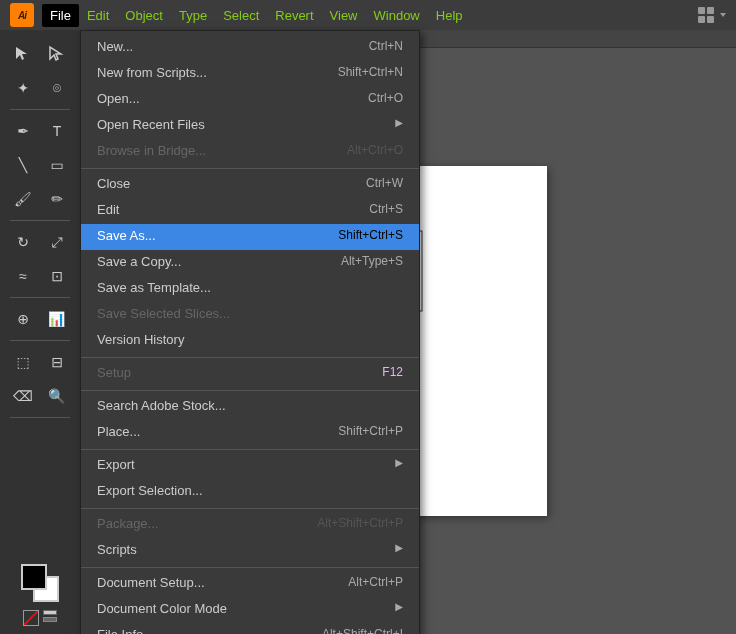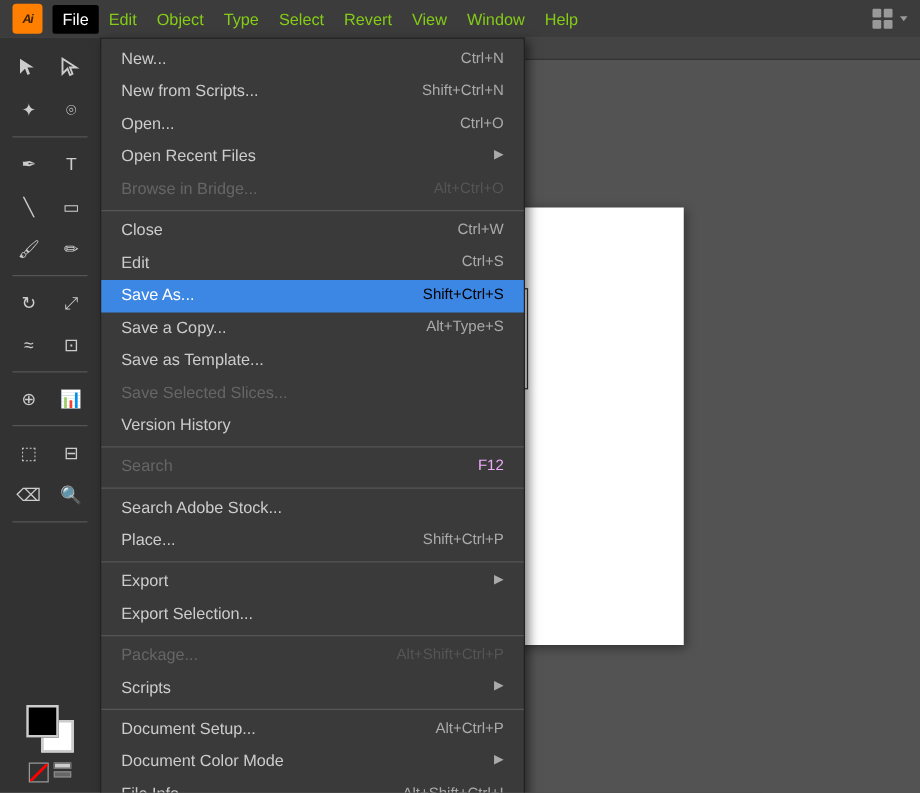--- a/index.html
+++ b/index.html
@@ -446,21 +446,21 @@
     <div class="menu-row disabled">
       <span class="menu-row-label">Save Selected Slices...</span>
     </div>
 
     <div class="menu-row">
       <span class="menu-row-label">Version History</span>
     </div>
     <div class="menu-separator"></div>
 
     <div class="menu-row disabled">
-      <span class="menu-row-label">Search</span>
+      <span class="menu-row-label">Setup</span>
       <span class="menu-row-shortcut" style="color:#f0abfc">F12</span>
     </div>
     <div class="menu-separator"></div>
 
     <div class="menu-row">
       <span class="menu-row-label">Search Adobe Stock...</span>
     </div>
 
     <div class="menu-row">
       <span class="menu-row-label">Place...</span>

